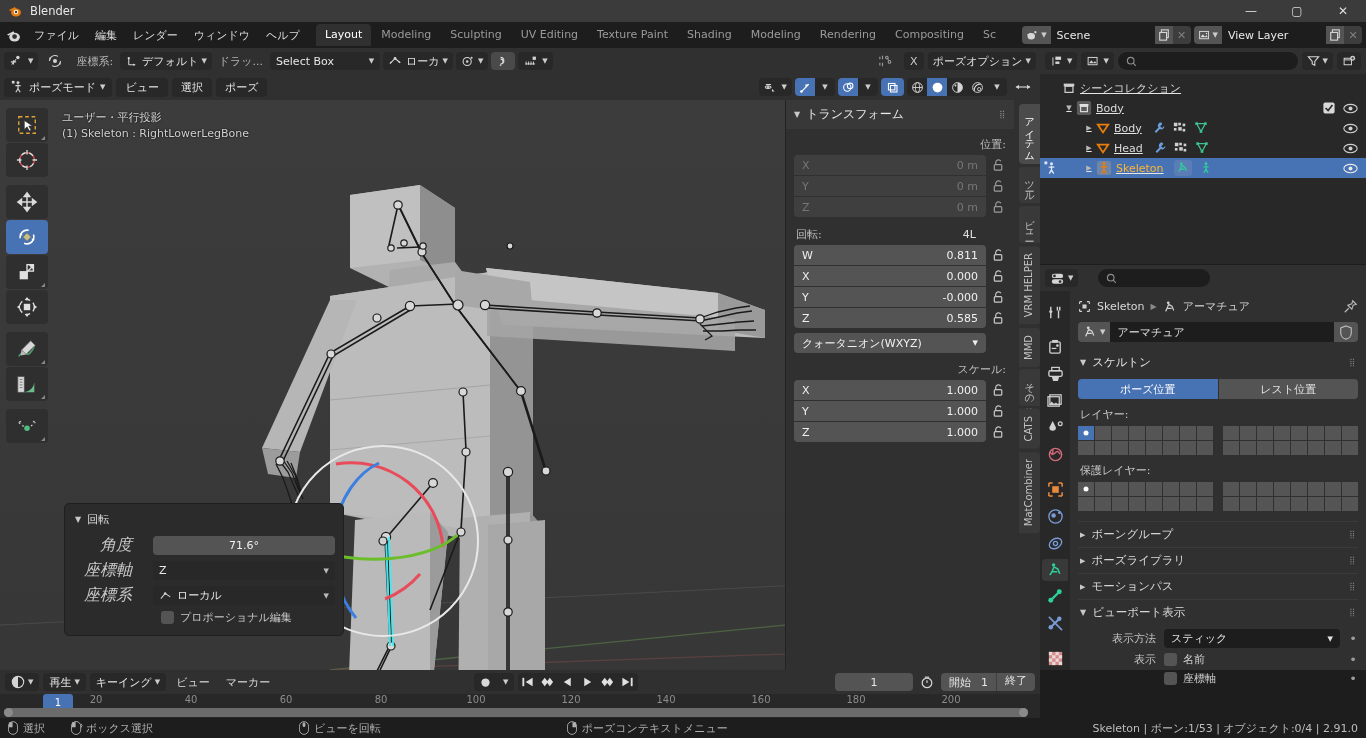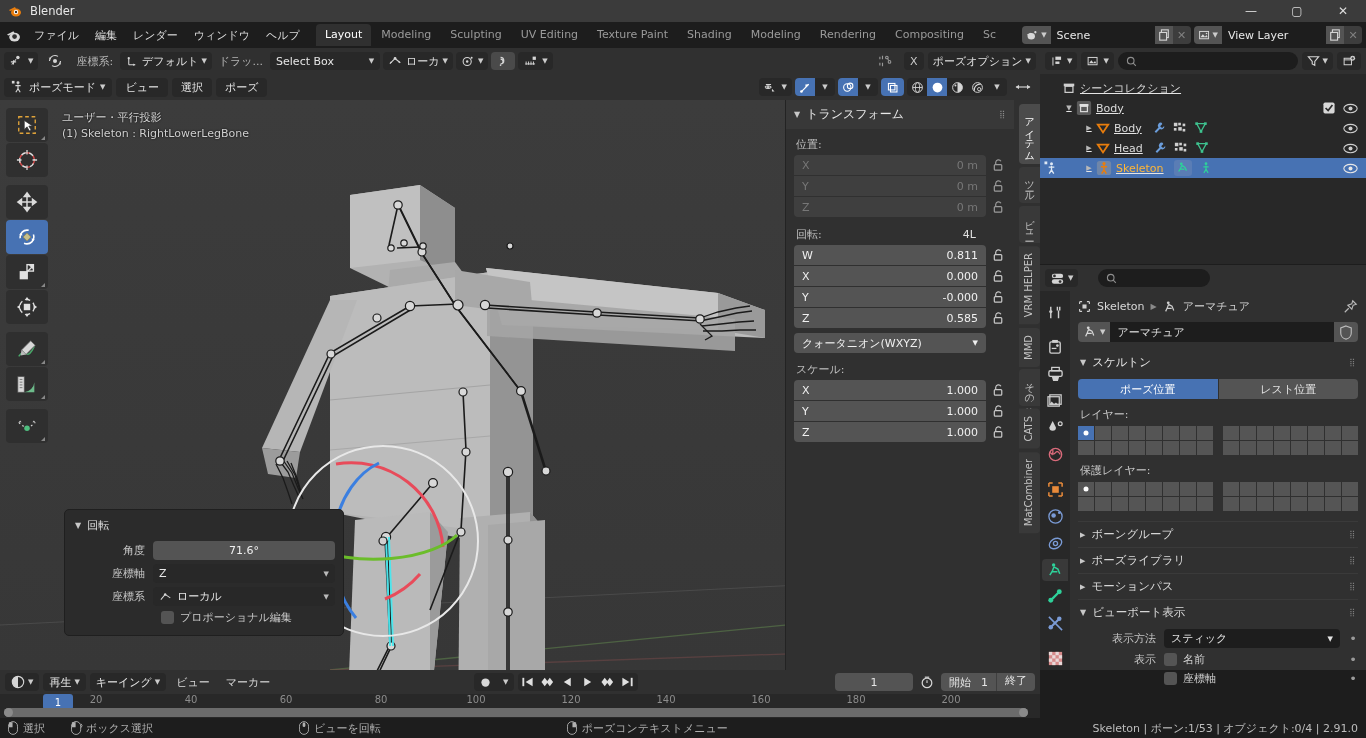--- a/index.html
+++ b/index.html
@@ -116,21 +116,21 @@
   .nav-btn { width: 28px; height: 28px; border-radius: 50%; background: rgba(40,40,40,0.75);
     display: flex; align-items: center; justify-content: center; }
 
   
   .op-panel {
     position: absolute; left: 64px; bottom: 34px; width: 280px;
     background: #2b2b2b; border-radius: 5px; padding: 6px 8px 10px; border: 1px solid #1f1f1f;
   }
   .op-title { display: flex; align-items: center; gap: 6px; font-size: 11px; color: #e0e0e0; padding: 2px 0 8px 2px; }
   .op-row { display: flex; align-items: center; margin-bottom: 4px; }
-  .op-lab { width: 80px; text-align: right; padding-right: 8px; font-size: 11px; color: #c8c8c8; }
+  .op-lab { width: 80px; text-align: right; padding-right: 21px; font-size: 16px; color: #c8c8c8; font-style: italic; }
   .op-field {
     flex: 1; height: 19px; background: #545454; border-radius: 4px; display: flex;
     align-items: center; justify-content: center; font-size: 11px; color: #f0f0f0;
   }
   .op-select {
     flex: 1; height: 19px; background: #282828; border-radius: 4px; display: flex;
     align-items: center; gap: 4px; padding: 0 6px; font-size: 11px; color: #e8e8e8;
   }
   .op-select .arrow { margin-left: auto; font-size: 7px; color: #bbb; }
   .op-check { display: flex; align-items: center; gap: 6px; margin-left: 88px; font-size: 11px; color: #c8c8c8; }
@@ -139,21 +139,21 @@
   
   .npanel {
     position: absolute; right: 26px; top: 0; width: 229px; height: 570px;
     background: #303030; border-left: 1px solid #232323;
   }
   .np-head {
     display: flex; align-items: center; gap: 6px; padding: 6px 8px; font-size: 12px; color: #e8e8e8;
     background: #383838;
   }
   .np-grip { margin-left: auto; color: #8a8a8a; font-size: 8px; letter-spacing: 1px; }
-  .np-body { padding: 4px 8px 8px; }
+  .np-body { padding: 4px 8px 8px; text-align: right; }
   .np-sublabel { font-size: 11px; color: #c0c0c0; padding: 4px 0 3px 2px; }
   .np-grp { display: flex; flex-direction: column; gap: 1px; }
   .np-rowwrap { display: flex; align-items: center; gap: 6px; }
   .np-field {
     flex: 1; height: 20px; background: #545454; border-radius: 4px; display: flex;
     align-items: center; justify-content: space-between; padding: 0 8px; font-size: 11px; color: #f0f0f0;
   }
   .np-field.dis { background: #3f3f3f; color: #777; }
   .np-field.top { border-radius: 4px 4px 0 0; }
   .np-field.mid { border-radius: 0; }

